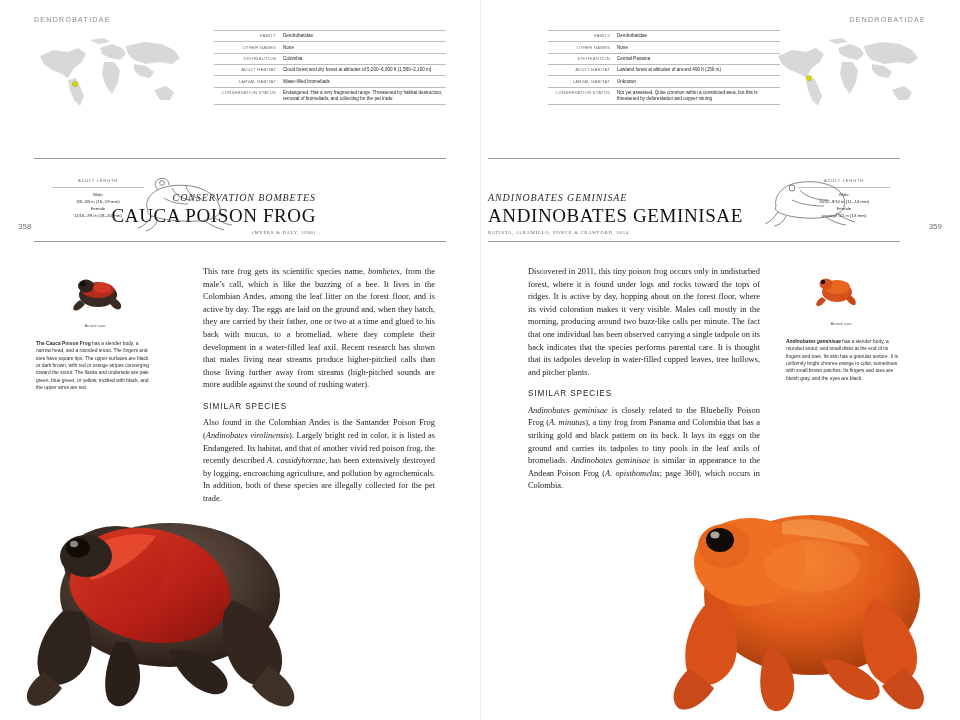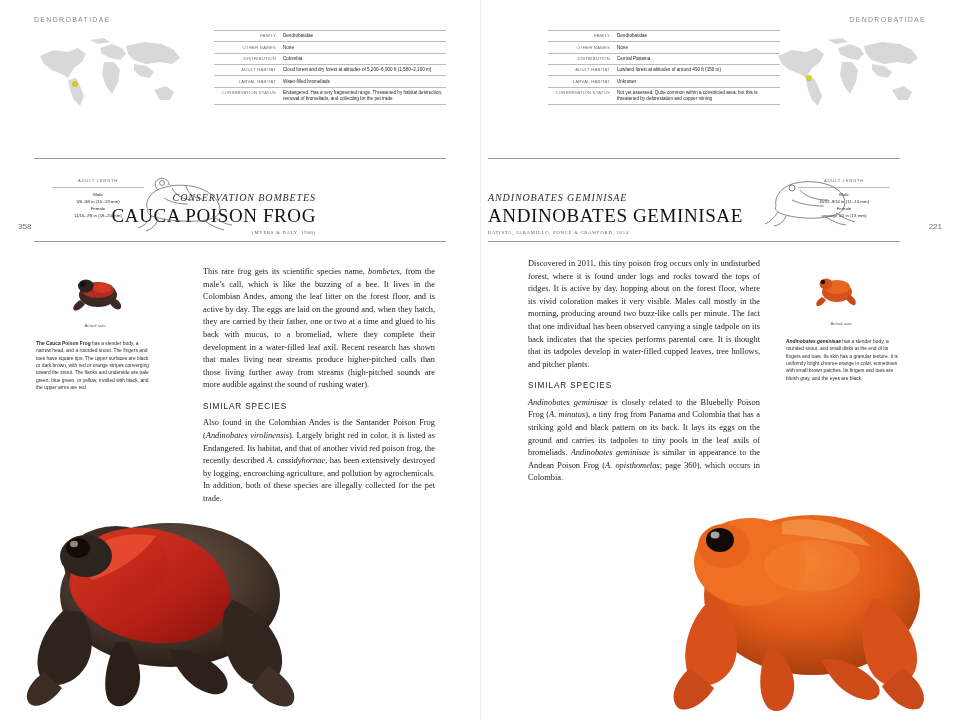--- a/index.html
+++ b/index.html
@@ -183,21 +183,21 @@
   .body-col .subhead {
     font-family: Liberation Sans, sans-serif;
     font-size: 8.2px;
     letter-spacing: 0.9px;
     color: #1b1b1b;
     margin: 2px 0 4px 0;
   }
   .body-col em { }
 
   .left-body { left: 203px; top: 266px; width: 232px; }
-  .right-body { left: 528px; top: 258px; width: 232px; }
+  .right-body { left: 528px; top: 266px; width: 232px; }
   
   .taper-1 { width: 232px; }
 
   
   .caption {
     position: absolute;
     font-family: "Liberation Sans", sans-serif;
     font-size: 4.9px;
     line-height: 1.5;
     color: #2b2b2b;
@@ -238,21 +238,21 @@
 <body>
 
 <div class="page">
 
   <div class="spread-divider"></div>
 
   <div class="running-head left">DENDROBATIDAE</div>
   <div class="running-head right">DENDROBATIDAE</div>
 
   <div class="folio left">358</div>
-  <div class="folio right">221</div>
+  <div class="folio right">359</div>
 
   <div class="map left-map">
     <svg viewBox="0 0 152 78" xmlns="http://www.w3.org/2000/svg">
       <g fill="#d8d8d8" stroke="none">
         <path d="M6,22 L20,16 L34,18 L44,14 L52,20 L48,28 L40,34 L34,44 L28,40 L18,36 L10,30 Z"></path>
         <path d="M34,46 L42,44 L46,52 L50,62 L46,72 L40,66 L36,56 Z"></path>
         <path d="M66,14 L78,10 L88,14 L92,20 L86,26 L76,24 L68,20 Z"></path>
         <path d="M70,28 L80,28 L86,36 L84,48 L78,60 L72,52 L68,40 Z"></path>
         <path d="M92,12 L110,8 L128,10 L140,16 L146,24 L138,30 L126,28 L112,30 L100,26 L94,20 Z"></path>
         <path d="M100,30 L112,32 L120,38 L116,44 L106,42 L100,36 Z"></path>

